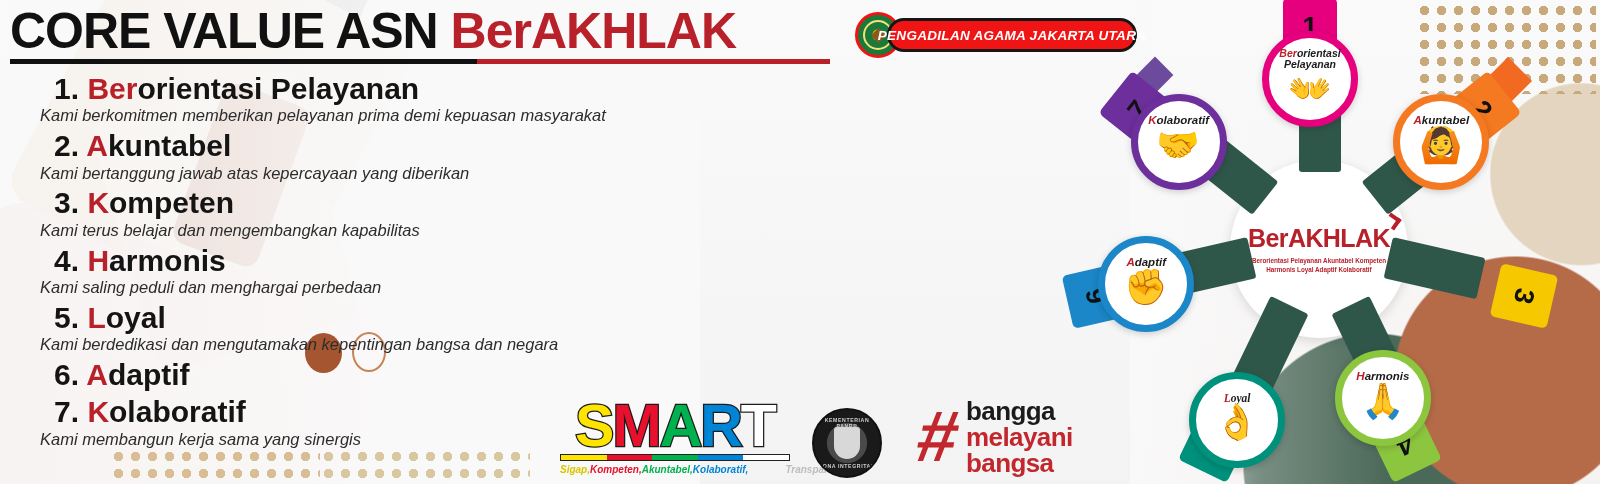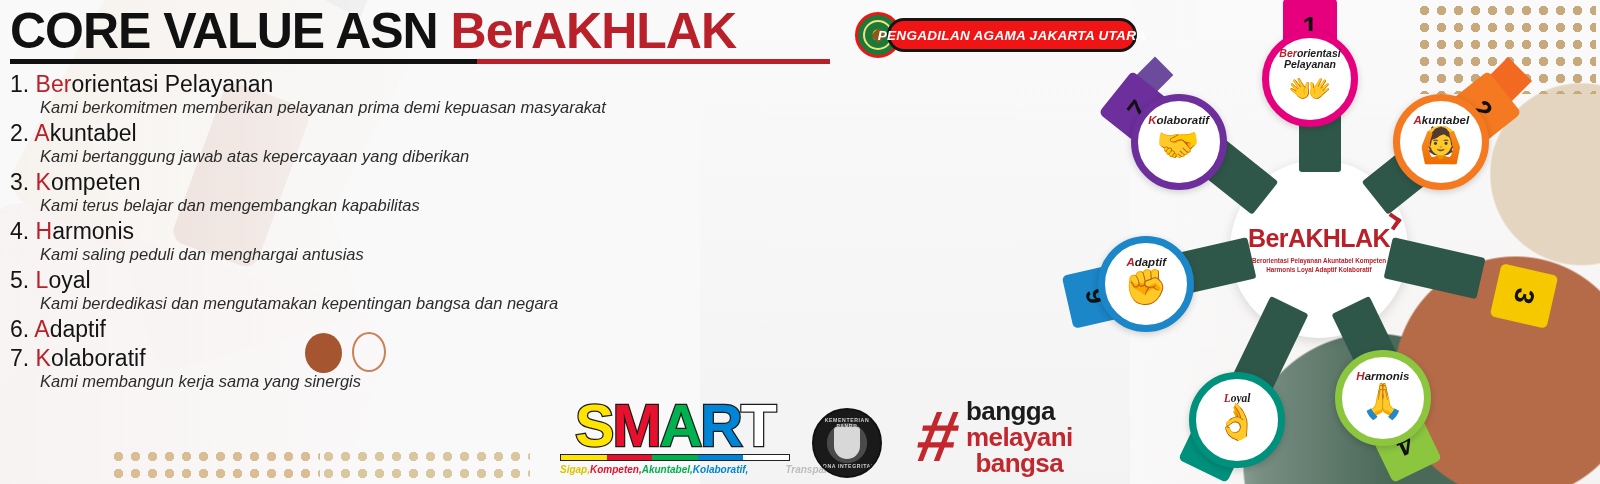--- a/index.html
+++ b/index.html
@@ -88,22 +88,23 @@
     color:#111; white-space:nowrap;
   }
   .headline .red { color:#b8202a; }
   .headline-rule {
     width:820px; height:5px; margin-top:2px;
     background:linear-gradient(90deg,#111 0 57%, #b8202a 57% 100%);
   }
   .value-list { margin-top:7px; }
   .value-item { margin-bottom:2px; }
   .value-title {
-    font-size:23px; font-weight:400; color:#141414; line-height:1.18;
+    font-size:30px; font-weight:700; color:#141414; line-height:1.18;
     white-space:nowrap;
+    margin-left:44px;
   }
   .value-title .num { color:#141414; }
   .value-title .initial { color:#b8202a; }
   .value-desc {
     font-size:16.5px; font-style:italic; color:#2c2c2c;
     margin-left:30px; line-height:1.2; white-space:nowrap;
   }
 
   
   .court-badge { position:absolute; left:847px; top:10px; width:300px; height:52px; }
@@ -198,21 +199,21 @@
   }
   .bangga { position:absolute; left:918px; top:398px; display:flex; align-items:center; }
   .bangga-hash {
     font-size:72px; font-weight:900; color:#c1272d; line-height:.82;
     transform:skewX(-10deg); margin-right:8px;
   }
   .bangga-words { line-height:1.0; }
   .bangga-words div { font-size:26px; font-weight:800; letter-spacing:-.6px; }
   .w-bangga { color:#1b1b1b; }
   .w-melayani { color:#c1272d;text-align:right; }
-  .w-bangsa { color:#c1272d;text-align:center; }
+  .w-bangsa { color:#c1272d; }
 </style>
 </head>
 <body>
 
 <div class="banner">
 
   <div class="bg-layer">
     <div class="bg-green-shape"></div>
     <div class="bg-tan-shape"></div>
     <div class="bg-tan-shape2"></div>
@@ -244,21 +245,21 @@
         <div class="value-item">
           <div class="value-title"><span class="num">2.</span> <span class="initial">A</span><span>kuntabel</span></div>
           <div class="value-desc">Kami bertanggung jawab atas kepercayaan yang diberikan</div>
         </div>
         <div class="value-item">
           <div class="value-title"><span class="num">3.</span> <span class="initial">K</span><span>ompeten</span></div>
           <div class="value-desc">Kami terus belajar dan mengembangkan kapabilitas</div>
         </div>
         <div class="value-item">
           <div class="value-title"><span class="num">4.</span> <span class="initial">H</span><span>armonis</span></div>
-          <div class="value-desc">Kami saling peduli dan menghargai antusias</div>
+          <div class="value-desc">Kami saling peduli dan menghargai perbedaan</div>
         </div>
         <div class="value-item">
           <div class="value-title"><span class="num">5.</span> <span class="initial">L</span><span>oyal</span></div>
           <div class="value-desc">Kami berdedikasi dan mengutamakan kepentingan bangsa dan negara</div>
         </div>
         <div class="value-item">
           <div class="value-title"><span class="num">6.</span> <span class="initial">A</span><span>daptif</span></div>
         </div>
         <div class="value-item">
           <div class="value-title"><span class="num">7.</span> <span class="initial">K</span><span>olaboratif</span></div>

